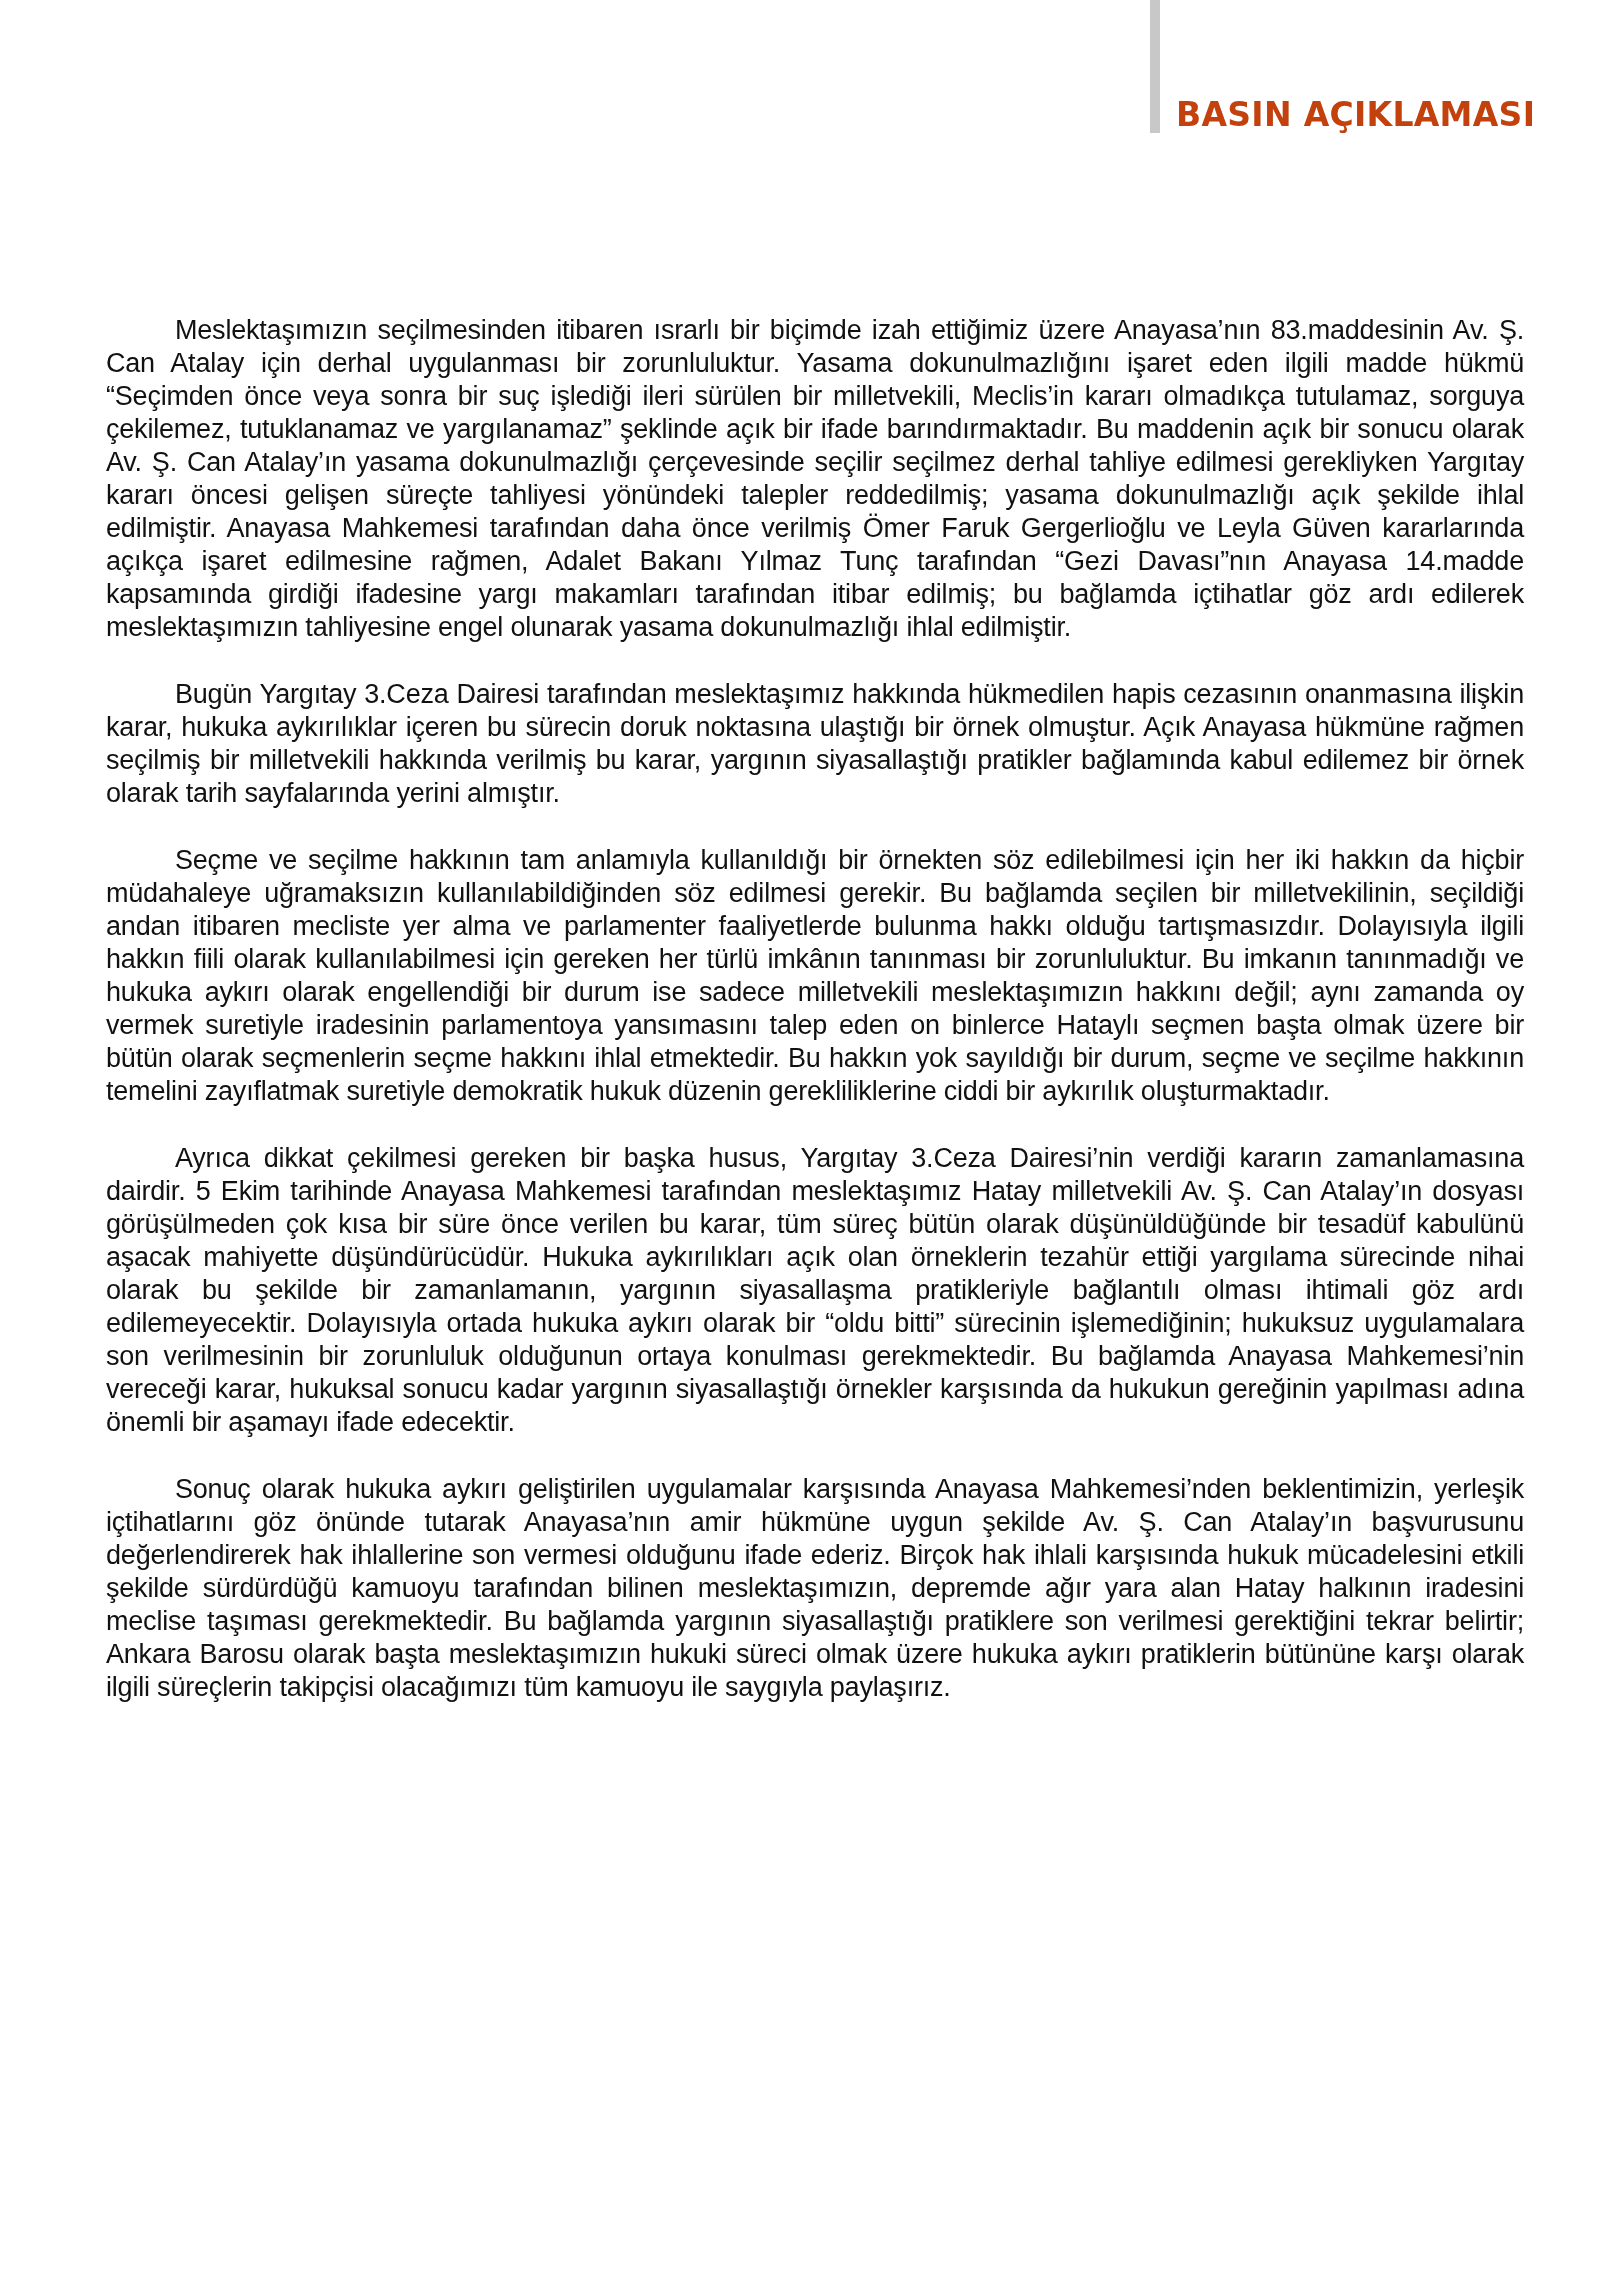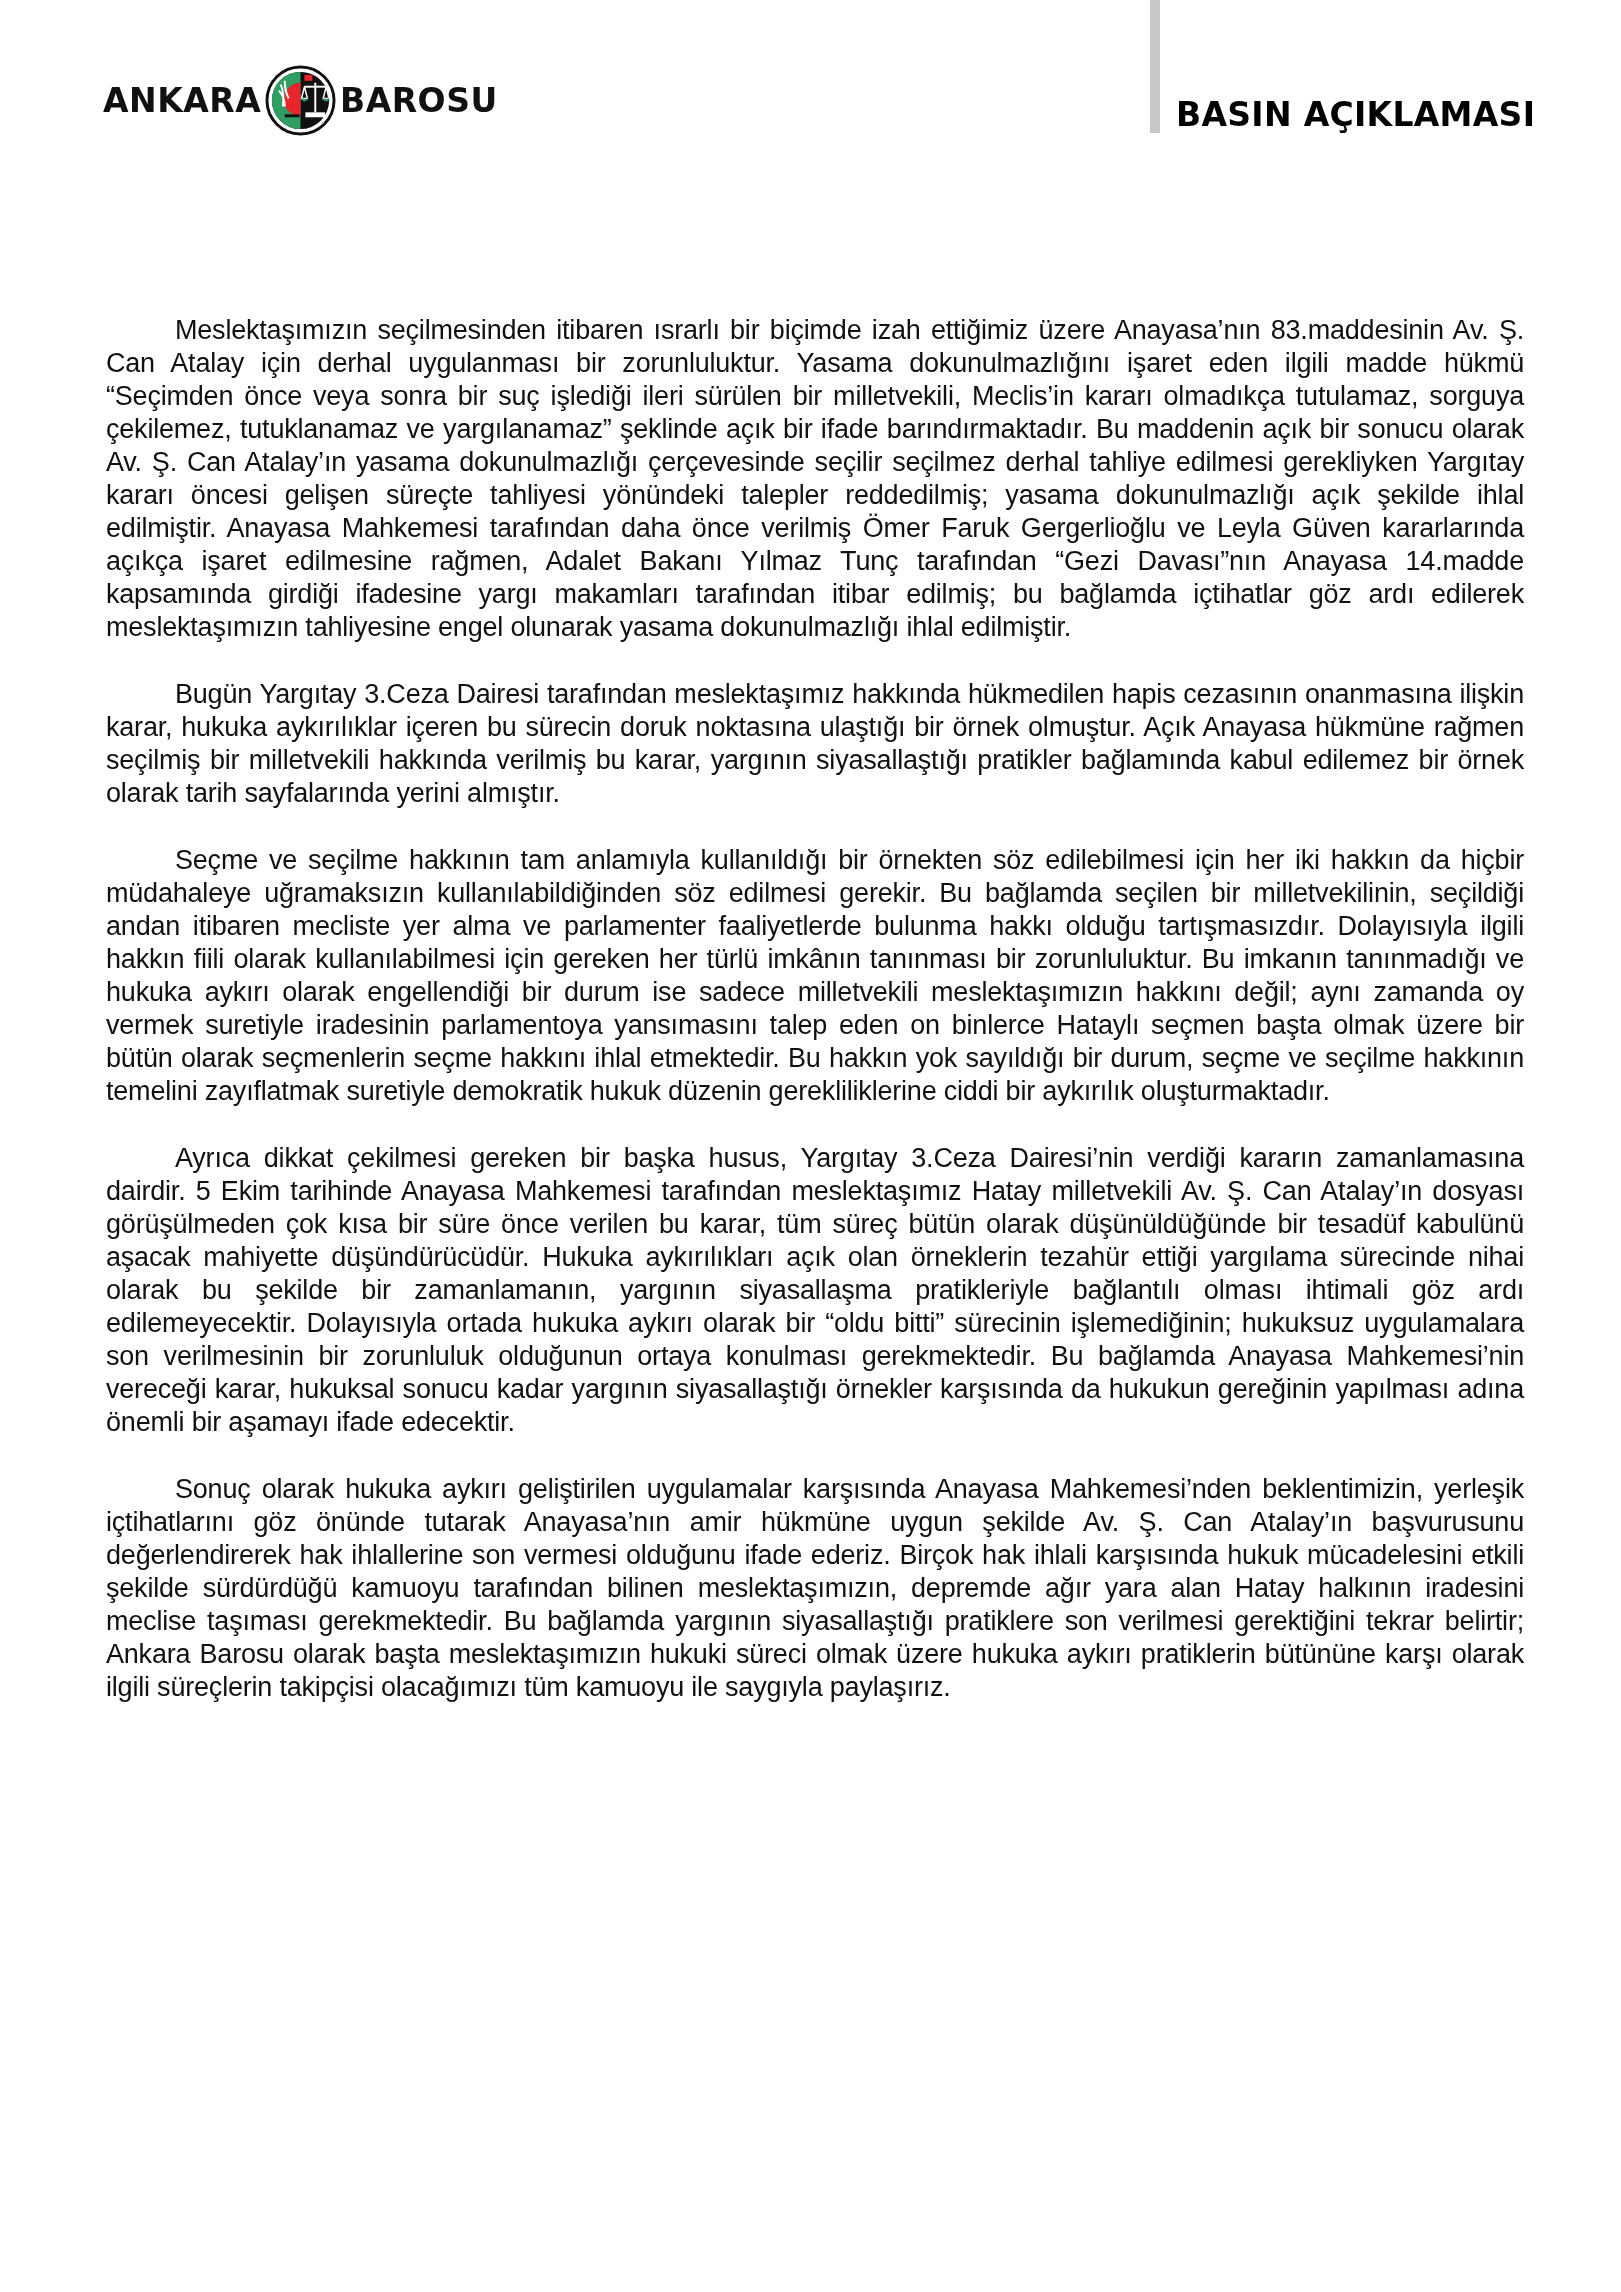--- a/index.html
+++ b/index.html
@@ -52,21 +52,21 @@
       height: 133px;
       background: #c8c8c8;
     }
     .header-title {
       position: absolute;
       left: 1176px;
       top: 98px;
       font-family: "DejaVu Sans", sans-serif;
       font-weight: bold;
       font-size: 33px;
-      color: #000000;
+      color: #c2410c;
       letter-spacing: 0.3px;
       line-height: 1;
     }
     .content {
       position: absolute;
       left: 106px;
       top: 314px;
       width: 1418px;
     }
     .para {
@@ -77,40 +77,20 @@
       text-indent: 69px;
       margin: 0 0 34px 0;
       color: #111111;
       letter-spacing: -0.2px;
     }
   </style>
 </head>
 <body>
 
 <div class="header">
-  <div class="logo">
-    <span class="logo-word">ANKARA</span>
-    <span class="logo-emblem">
-      <svg width="71" height="71" viewBox="0 0 72 72" xmlns="http://www.w3.org/2000/svg">
-        <circle cx="36" cy="36" r="34" fill="#ffffff" stroke="#111111" stroke-width="3"></circle>
-        <circle cx="36" cy="36" r="29" fill="#111111"></circle>
-        <path d="M36 7 A29 29 0 0 0 36 65 Z" fill="#2e9e63"></path>
-        <path d="M36 18 A17 17 0 0 0 36 52 Z" fill="#e8252a"></path>
-        <path d="M16 20 q4 10 2 22 M14 26 q6 6 6 16 M20 16 q0 10 4 18" stroke="#ffffff" stroke-width="2" fill="none"></path>
-        <rect x="40" y="10" width="8" height="6" fill="#e8252a"></rect>
-        <line x1="51" y1="18" x2="51" y2="48" stroke="#ffffff" stroke-width="2"></line>
-        <line x1="40" y1="22" x2="62" y2="22" stroke="#ffffff" stroke-width="2"></line>
-        <path d="M40 22 l-3 12 h6 z M62 22 l-3 12 h6 z" fill="none" stroke="#ffffff" stroke-width="1.5"></path>
-        <path d="M37 34 q3 4 6 0 M59 34 q3 4 6 0" stroke="#2e9e63" stroke-width="2" fill="none"></path>
-        <rect x="41" y="48" width="20" height="5" fill="#ffffff"></rect>
-        <rect x="20" y="50" width="15" height="3" fill="#111111"></rect>
-      </svg>
-    </span>
-    <span class="logo-word">BAROSU</span>
-  </div>
   <div class="header-rule"></div>
   <div class="header-title">BASIN AÇIKLAMASI</div>
 </div>
 
 <div class="content">
   <p class="para">Meslektaşımızın seçilmesinden itibaren ısrarlı bir biçimde izah ettiğimiz üzere Anayasa’nın 83.maddesinin Av. Ş. Can Atalay için derhal uygulanması bir zorunluluktur. Yasama dokunulmazlığını işaret eden ilgili madde hükmü “Seçimden önce veya sonra bir suç işlediği ileri sürülen bir milletvekili, Meclis’in kararı olmadıkça tutulamaz, sorguya çekilemez, tutuklanamaz ve yargılanamaz” şeklinde açık bir ifade barındırmaktadır. Bu maddenin açık bir sonucu olarak Av. Ş. Can Atalay’ın yasama dokunulmazlığı çerçevesinde seçilir seçilmez derhal tahliye edilmesi gerekliyken Yargıtay kararı öncesi gelişen süreçte tahliyesi yönündeki talepler reddedilmiş; yasama dokunulmazlığı açık şekilde ihlal edilmiştir. Anayasa Mahkemesi tarafından daha önce verilmiş Ömer Faruk Gergerlioğlu ve Leyla Güven kararlarında açıkça işaret edilmesine rağmen, Adalet Bakanı Yılmaz Tunç tarafından “Gezi Davası”nın Anayasa 14.madde kapsamında girdiği ifadesine yargı makamları tarafından itibar edilmiş; bu bağlamda içtihatlar göz ardı edilerek meslektaşımızın tahliyesine engel olunarak yasama dokunulmazlığı ihlal edilmiştir.</p>
   <p class="para">Bugün Yargıtay 3.Ceza Dairesi tarafından meslektaşımız hakkında hükmedilen hapis cezasının onanmasına ilişkin karar, hukuka aykırılıklar içeren bu sürecin doruk noktasına ulaştığı bir örnek olmuştur. Açık Anayasa hükmüne rağmen seçilmiş bir milletvekili hakkında verilmiş bu karar, yargının siyasallaştığı pratikler bağlamında kabul edilemez bir örnek olarak tarih sayfalarında yerini almıştır.</p>
   <p class="para">Seçme ve seçilme hakkının tam anlamıyla kullanıldığı bir örnekten söz edilebilmesi için her iki hakkın da hiçbir müdahaleye uğramaksızın kullanılabildiğinden söz edilmesi gerekir. Bu bağlamda seçilen bir milletvekilinin, seçildiği andan itibaren mecliste yer alma ve parlamenter faaliyetlerde bulunma hakkı olduğu tartışmasızdır. Dolayısıyla ilgili hakkın fiili olarak kullanılabilmesi için gereken her türlü imkânın tanınması bir zorunluluktur. Bu imkanın tanınmadığı ve hukuka aykırı olarak engellendiği bir durum ise sadece milletvekili meslektaşımızın hakkını değil; aynı zamanda oy vermek suretiyle iradesinin parlamentoya yansımasını talep eden on binlerce Hataylı seçmen başta olmak üzere bir bütün olarak seçmenlerin seçme hakkını ihlal etmektedir. Bu hakkın yok sayıldığı bir durum, seçme ve seçilme hakkının temelini zayıflatmak suretiyle demokratik hukuk düzenin gerekliliklerine ciddi bir aykırılık oluşturmaktadır.</p>
   <p class="para">Ayrıca dikkat çekilmesi gereken bir başka husus, Yargıtay 3.Ceza Dairesi’nin verdiği kararın zamanlamasına dairdir. 5 Ekim tarihinde Anayasa Mahkemesi tarafından meslektaşımız Hatay milletvekili Av. Ş. Can Atalay’ın dosyası görüşülmeden çok kısa bir süre önce verilen bu karar, tüm süreç bütün olarak düşünüldüğünde bir tesadüf kabulünü aşacak mahiyette düşündürücüdür. Hukuka aykırılıkları açık olan örneklerin tezahür ettiği yargılama sürecinde nihai olarak bu şekilde bir zamanlamanın, yargının siyasallaşma pratikleriyle bağlantılı olması ihtimali göz ardı edilemeyecektir. Dolayısıyla ortada hukuka aykırı olarak bir “oldu bitti” sürecinin işlemediğinin; hukuksuz uygulamalara son verilmesinin bir zorunluluk olduğunun ortaya konulması gerekmektedir. Bu bağlamda Anayasa Mahkemesi’nin vereceği karar, hukuksal sonucu kadar yargının siyasallaştığı örnekler karşısında da hukukun gereğinin yapılması adına önemli bir aşamayı ifade edecektir.</p>
   <p class="para">Sonuç olarak hukuka aykırı geliştirilen uygulamalar karşısında Anayasa Mahkemesi’nden beklentimizin, yerleşik içtihatlarını göz önünde tutarak Anayasa’nın amir hükmüne uygun şekilde Av. Ş. Can Atalay’ın başvurusunu değerlendirerek hak ihlallerine son vermesi olduğunu ifade ederiz. Birçok hak ihlali karşısında hukuk mücadelesini etkili şekilde sürdürdüğü kamuoyu tarafından bilinen meslektaşımızın, depremde ağır yara alan Hatay halkının iradesini meclise taşıması gerekmektedir. Bu bağlamda yargının siyasallaştığı pratiklere son verilmesi gerektiğini tekrar belirtir; Ankara Barosu olarak başta meslektaşımızın hukuki süreci olmak üzere hukuka aykırı pratiklerin bütününe karşı olarak ilgili süreçlerin takipçisi olacağımızı tüm kamuoyu ile saygıyla paylaşırız.</p>

